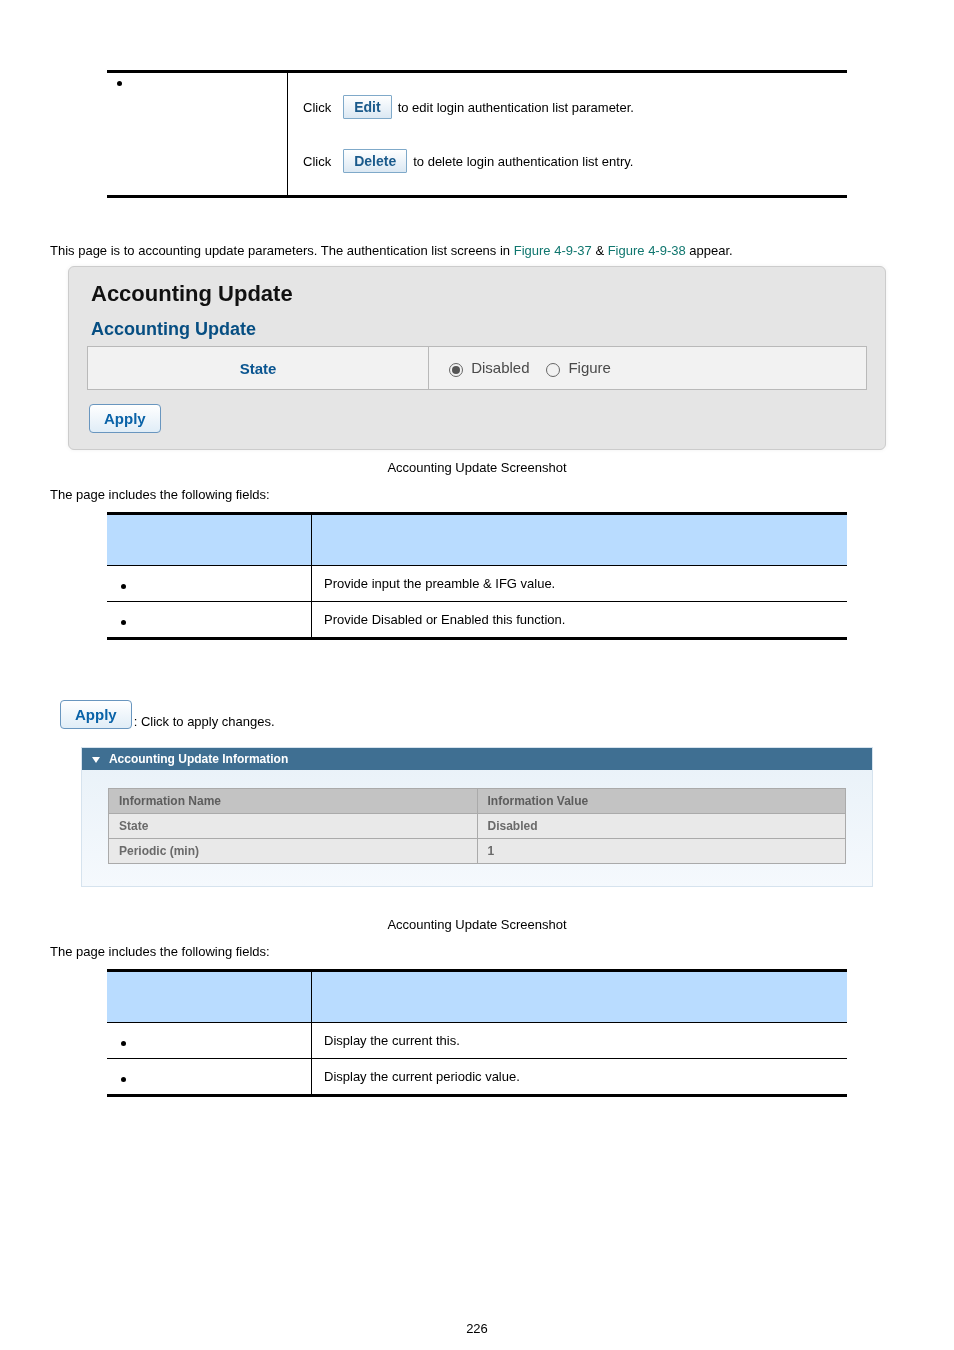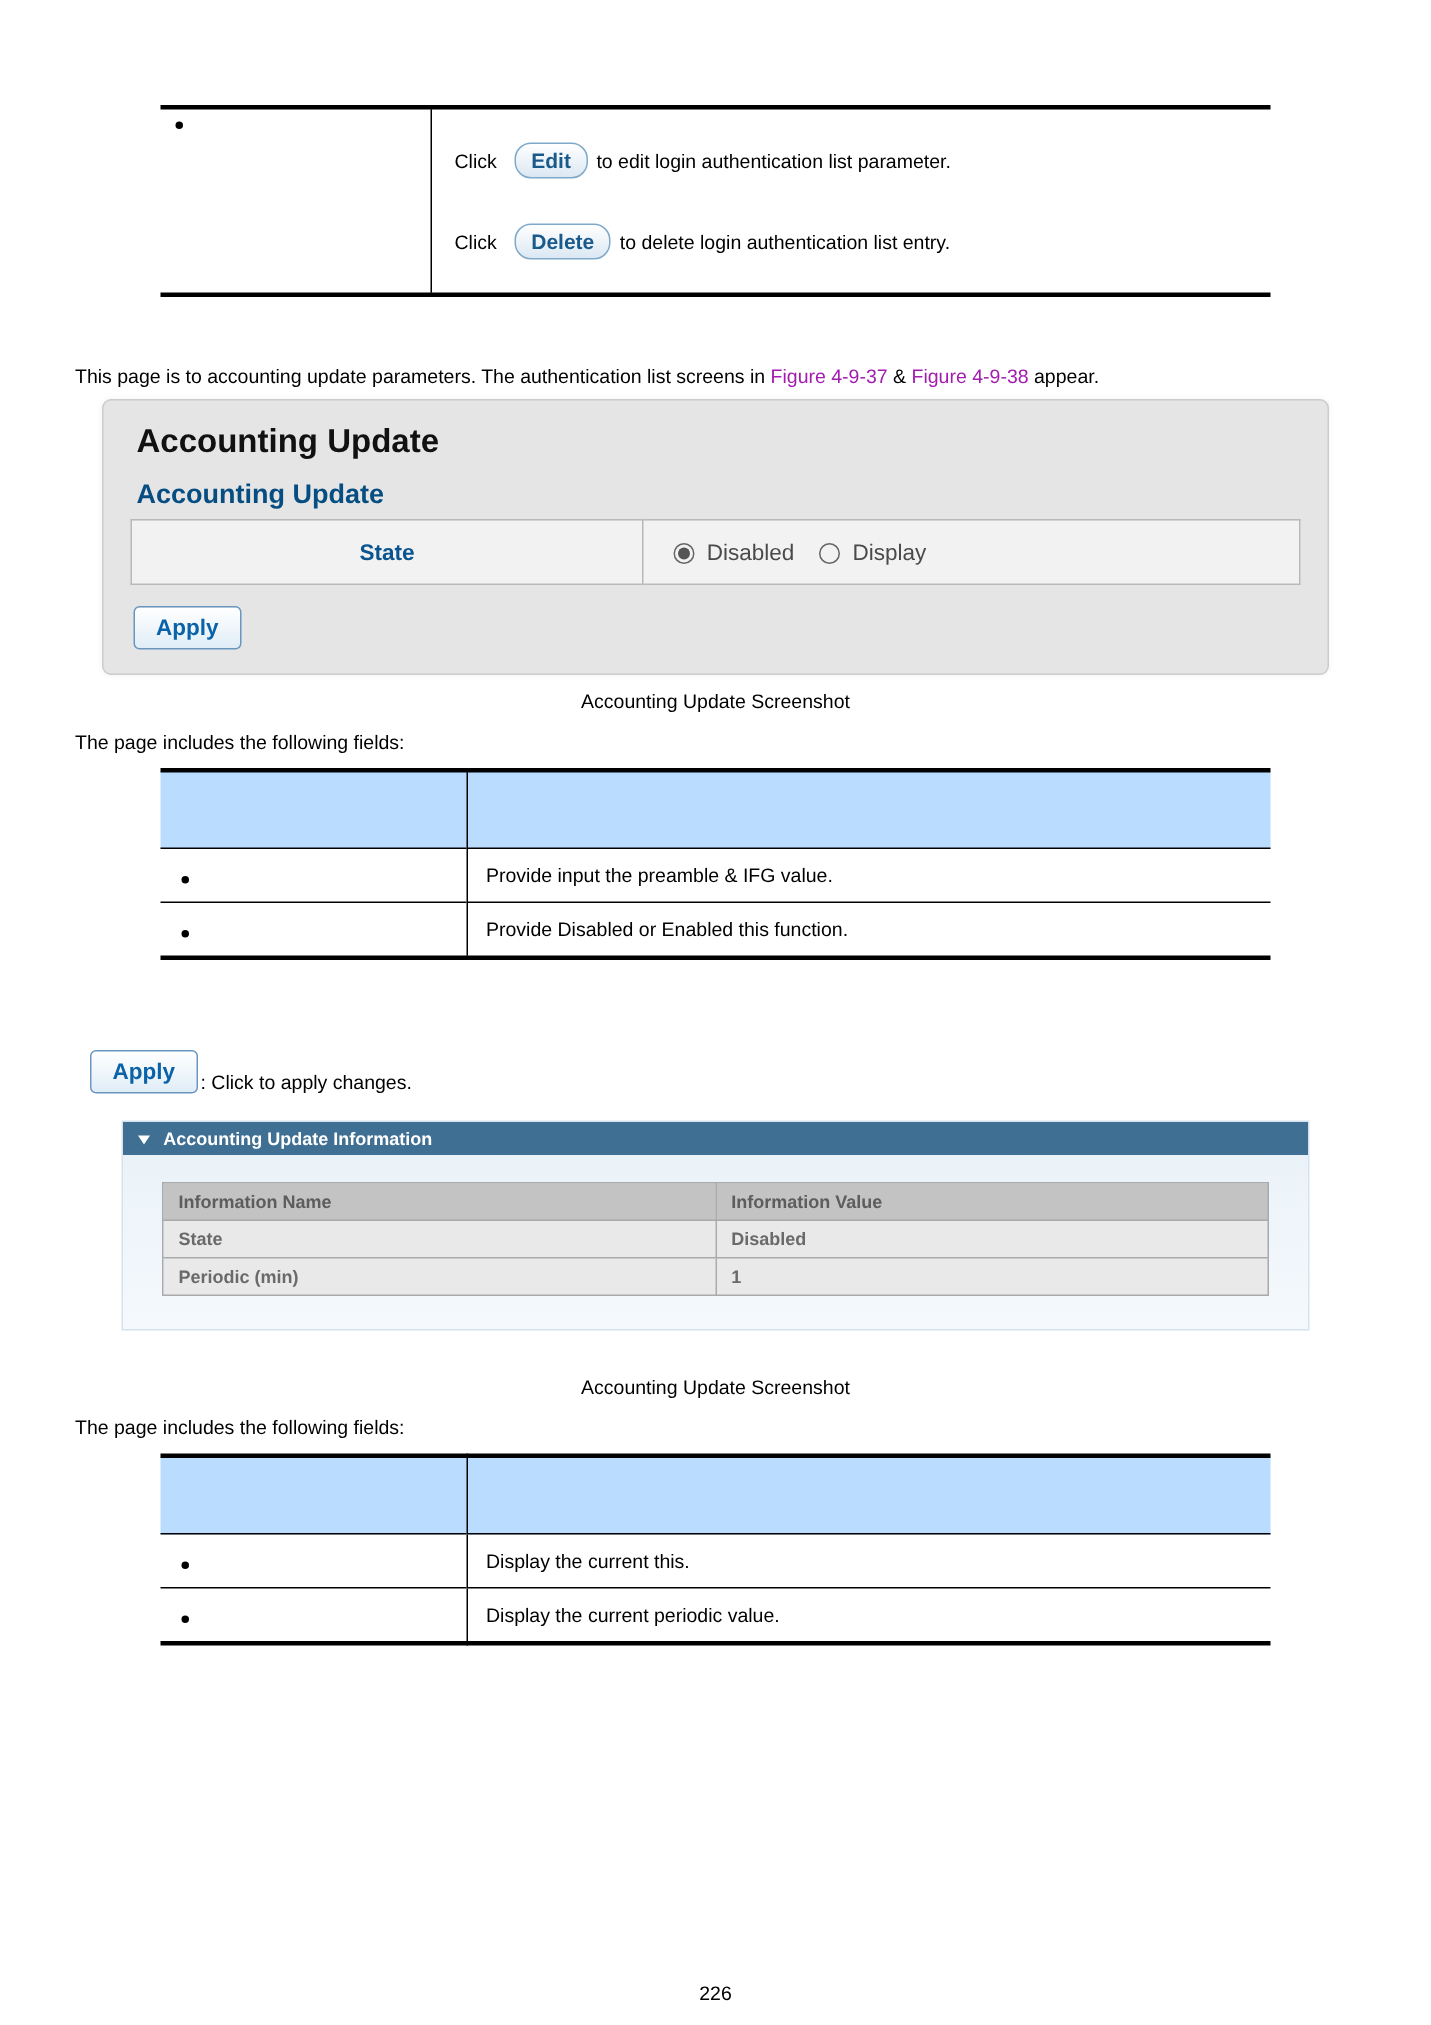--- a/index.html
+++ b/index.html
@@ -7,24 +7,24 @@
   
   .tbl-outer{border-collapse:collapse;width:740px;margin:0 auto 45px auto;border-top:3px solid #000;border-bottom:3px solid #000;}
   .tbl-outer td{padding:0;vertical-align:top;}
   .tbl-outer .col1{width:180px;border-right:1px solid #000;}
   .tbl-outer .col2{padding:22px 15px 22px 15px;}
   .bullet-line{margin:0 0 0 10px;padding:0;}
   .bullet-dot{display:inline-block;width:5px;height:5px;background:#000;border-radius:50%;vertical-align:middle;margin-top:4px;}
   .action-row{display:flex;align-items:center;margin:0 0 30px 0;text-align:center;}
   .action-row:last-child{margin-bottom:0;}
   .action-click{margin-right:6px;}
-  .btn-chip{display:inline-block;border:1px solid #7fa9c9;border-radius:11px;background:linear-gradient(#fff,#dbe8f3);padding:3px 10px;color:#1a5a8b;font-weight:bold;font-size:14px;margin:0 6px;}
+  .btn-chip{display:inline-block;border:1px solid #7fa9c9;border-radius:1px;background:linear-gradient(#fff,#dbe8f3);padding:3px 10px;color:#1a5a8b;font-weight:bold;font-size:14px;margin:0 6px;}
   
   p.intro{margin:0 0 8px 0;font-size:13px;}
-  .lnk{color:#a21caf;}
+  .lnk{color:#0f766e;}
   
   .scr1{border:1px solid #ccc;border-radius:6px;background:#e5e5e5;box-shadow:0 0 4px rgba(0,0,0,.06);padding:10px 18px 16px 18px;width:780px;margin:0 auto;}
   .scr1-title{font-size:22px;font-weight:bold;color:#111;margin:4px 0 12px 4px;}
   .scr1-sub{font-size:18px;font-weight:bold;color:#064e82;margin:2px 0 0 4px;}
   .scr1-table{width:100%;border-collapse:collapse;margin-top:6px;}
   .scr1-table td{border:1px solid #b9b9b9;height:42px;padding:0 20px;font-size:15px;}
   .scr1-label{width:300px;background:#f2f2f2;text-align:center;font-weight:bold;color:#0a5590;}
   .scr1-val{background:#f2f2f2;color:#4a4a4a;}
   .radio{display:inline-block;width:12px;height:12px;border-radius:50%;border:1px solid #666;vertical-align:middle;margin-right:4px;position:relative;}
   .radio.sel::after{content:"";position:absolute;left:2px;top:2px;width:8px;height:8px;border-radius:50%;background:#555;}
@@ -91,21 +91,21 @@
   <div class="scr1-sub">Accounting Update</div>
   <table class="scr1-table">
     <tbody>
           <tr>
       <td class="scr1-label">State</td>
       <td class="scr1-val">
         <span class="radio sel"></span>
         <span>Disabled</span>
         &nbsp;&nbsp;
         <span class="radio"></span>
-        <span>Display</span>
+        <span>Figure</span>
       </td>
     </tr>
   </tbody>
       </table>
   <span class="apply-btn">Apply</span>
 </div>
 
 <div class="caption">Accounting Update Screenshot</div>
 <div class="subhead">The page includes the following fields:</div>
 

